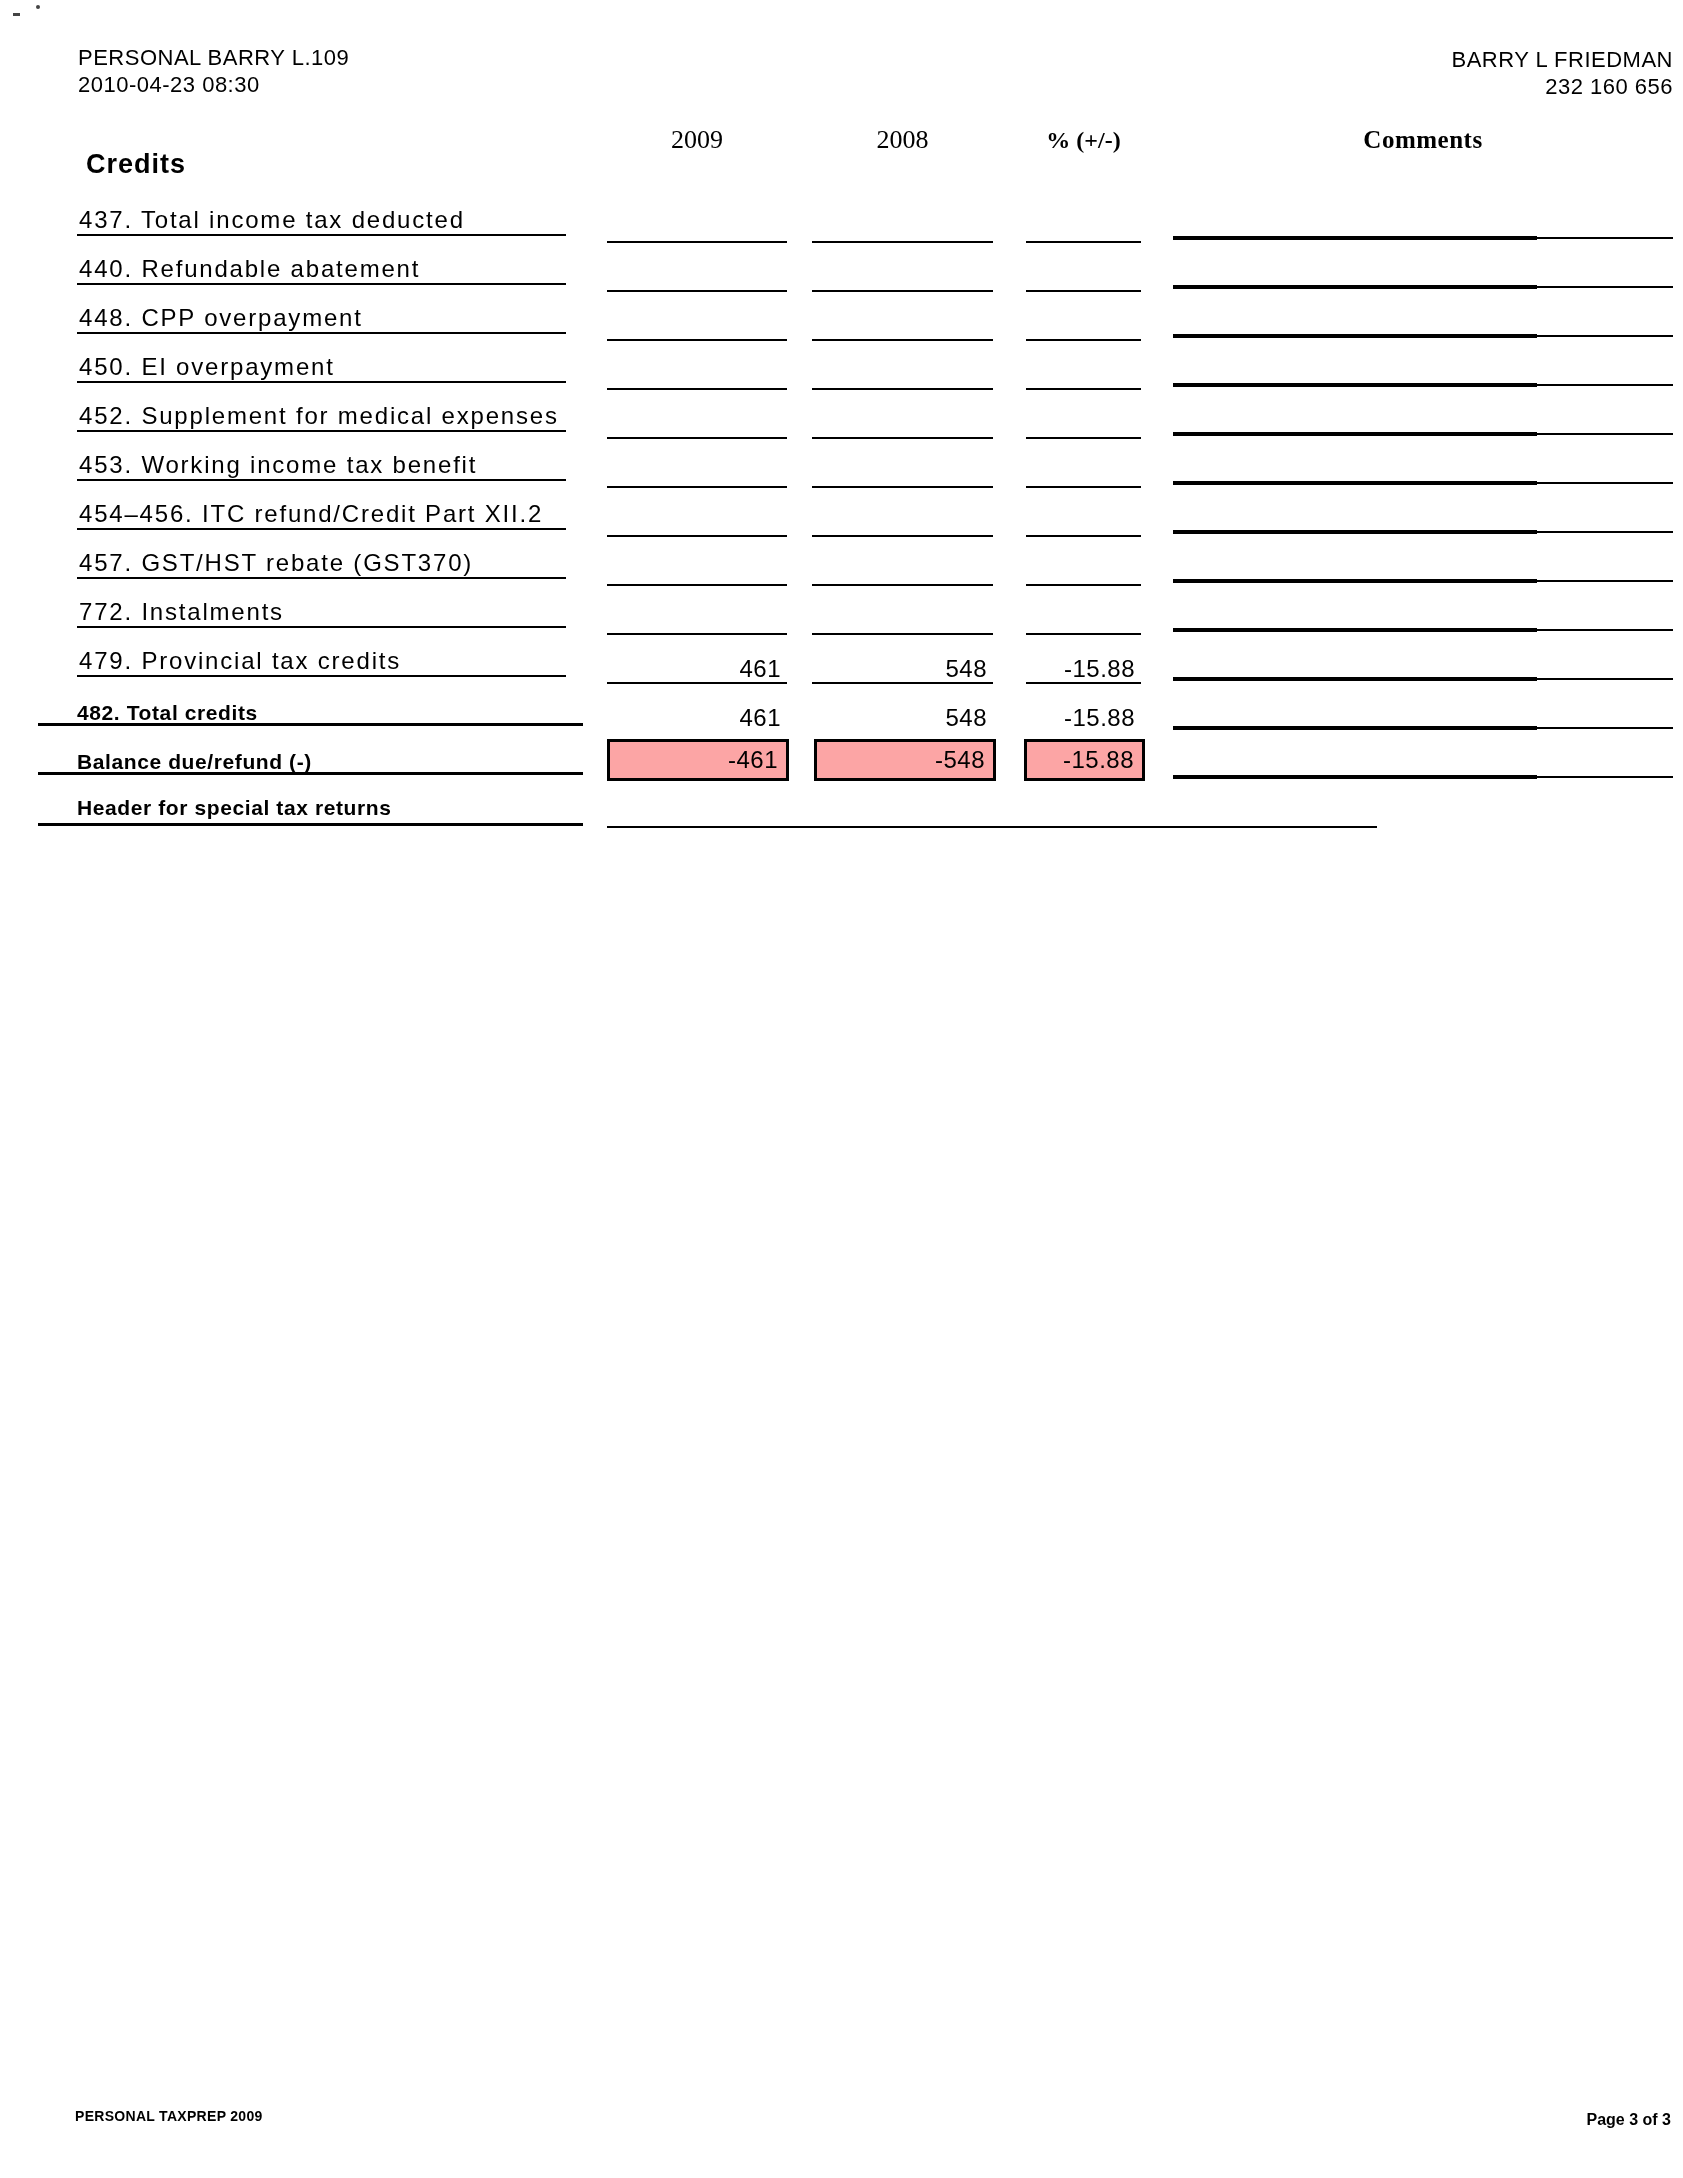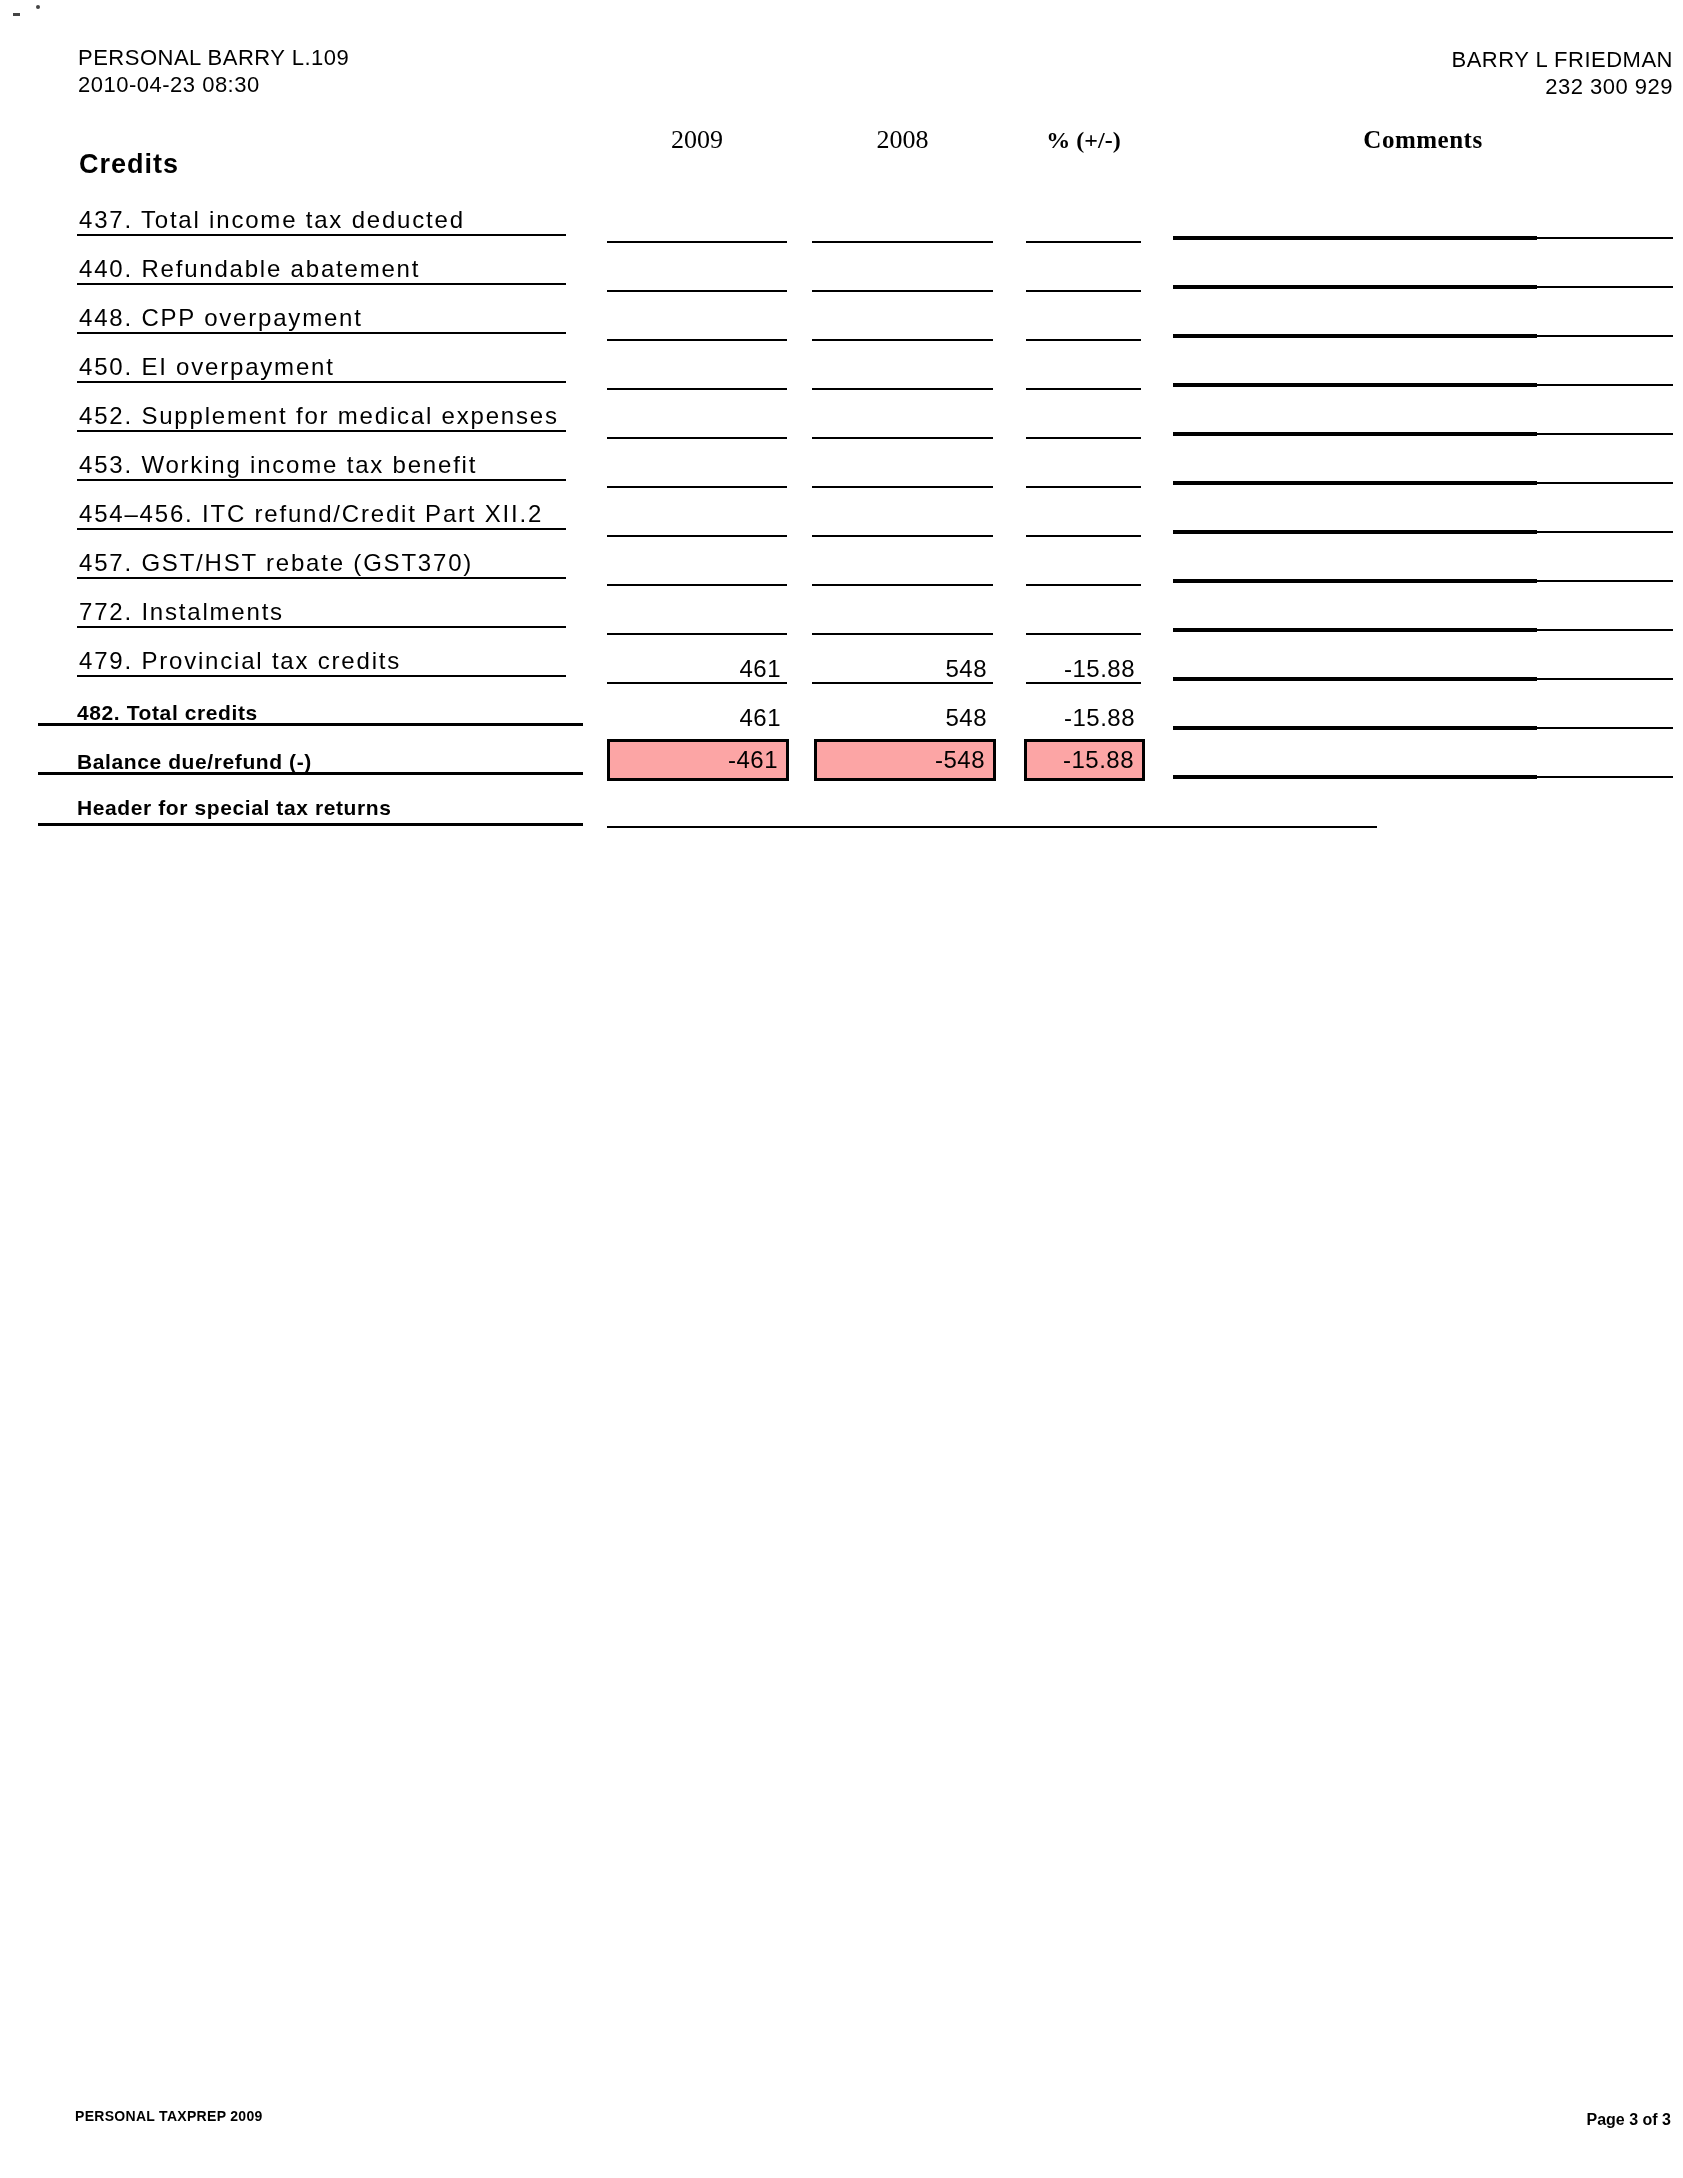--- a/index.html
+++ b/index.html
@@ -20,21 +20,21 @@
   .hdr-left{position:absolute;left:78px;top:44px;font-size:22px;line-height:27px;letter-spacing:0.5px;white-space:nowrap;}
   .hdr-right{position:absolute;right:10px;top:46px;font-size:22px;line-height:27px;letter-spacing:0.5px;text-align:right;white-space:nowrap;}
 
   
   .colhead{position:absolute;top:125px;text-align:center;white-space:nowrap;font-family:Liberation Serif, serif;}
   .ch-2009{left:607px;width:180px;font-size:26px;}
   .ch-2008{left:812px;width:181px;font-size:26px;}
   .ch-pct{left:1016px;width:135px;font-size:24px;font-weight:700;top:127px;}
   .ch-comments{left:1173px;width:500px;font-size:25px;font-weight:700;top:126px;letter-spacing:0.5px;}
 
-  .section-title{position:absolute;left:79px;top:149px;font-size:27px;font-weight:700;letter-spacing:1px;}
+  .section-title{position:absolute;left:86px;top:149px;font-size:27px;font-weight:700;letter-spacing:1px;}
 
   
   .rows{position:absolute;left:0;top:187px;width:1683px;}
   .row{position:relative;height:33px;margin-top:16px;}
   .label{position:absolute;bottom:4px;left:79px;font-size:24px;letter-spacing:1.8px;white-space:nowrap;line-height:1;}
   .row.total .label,.row.balance .label{
     left:77px;width:497px;font-weight:700;font-size:21px;letter-spacing:0.6px;bottom:3px;
   }
   .row.special .label{font-weight:700;font-size:21px;letter-spacing:0.6px;left:77px;bottom:6px;}
 
@@ -75,21 +75,21 @@
   <div class="speck dot"></div>
   <div class="speck dash"></div>
 
   <div class="hdr-left">
     <div>PERSONAL BARRY L.109</div>
     <div>2010-04-23 08:30</div>
   </div>
 
   <div class="hdr-right">
     <div>BARRY L FRIEDMAN</div>
-    <div>232 300 929</div>
+    <div>232 160 656</div>
   </div>
 
   <div class="colhead ch-2009">2009</div>
   <div class="colhead ch-2008">2008</div>
   <div class="colhead ch-pct">% (+/-)</div>
   <div class="colhead ch-comments">Comments</div>
 
   <div class="section-title">Credits</div>
 
   <div class="rows" id="rows">

